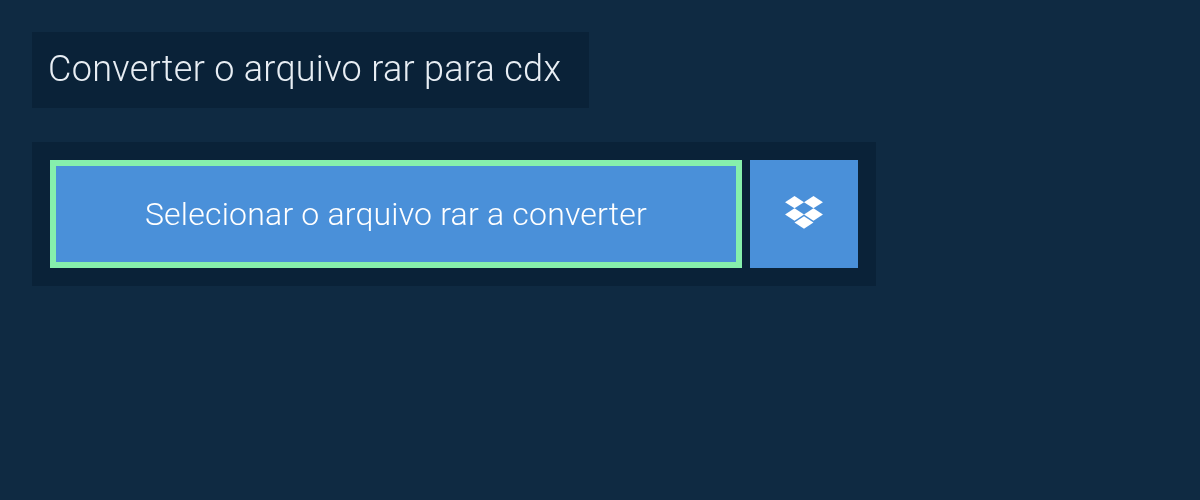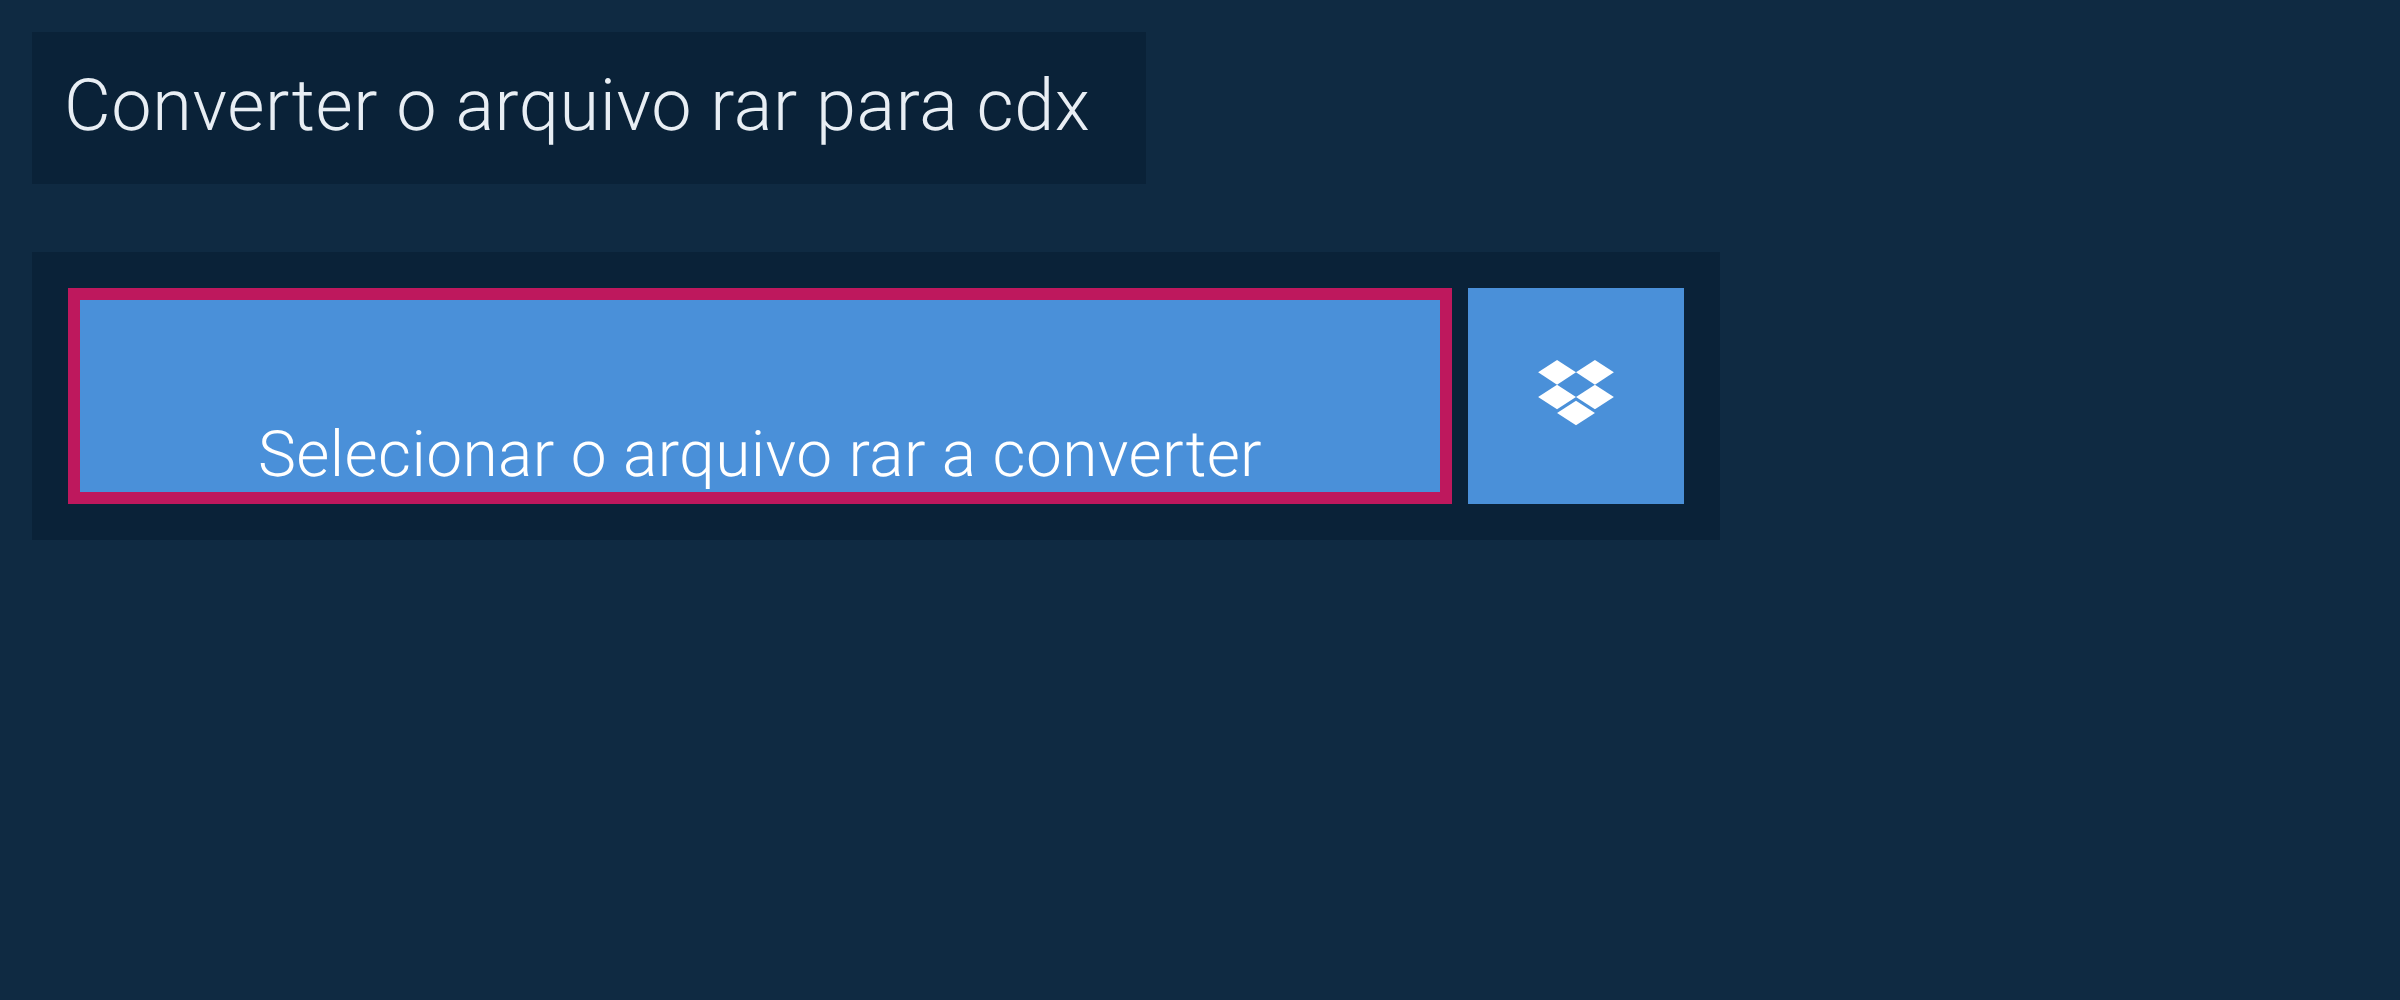--- a/index.html
+++ b/index.html
@@ -8,21 +8,21 @@
       box-sizing: border-box;
     }
     body {
       background-color: #0f2a42;
       font-family: -apple-system, BlinkMacSystemFont, "Segoe UI", Roboto, Helvetica, Arial, sans-serif;
       width: 1200px;
       height: 500px;
       overflow: hidden;
     }
     .container {
-      padding: 16px;
+      padding: 32px;
     }
     .title-bar {
       background-color: #0a2238;
       display: inline-block;
       padding: 16px 28px 18px 16px;
     }
     .title-text {
       color: #e8eef4;
       font-size: 36px;
       font-weight: 300;
@@ -31,24 +31,24 @@
     .panel {
       background-color: #0a2238;
       margin-top: 34px;
       padding: 18px 18px 18px 18px;
       display: flex;
       gap: 8px;
       width: 844px;
     }
     .select-button {
       background-color: #4a90d9;
-      border: 6px solid #be185d;
+      border: 6px solid #86efac;
       flex: 1;
       display: flex;
-      align-items: flex-end;
+      align-items: center;
       justify-content: center;
       height: 108px;
       cursor: pointer;
     }
     .select-button-text {
       color: #ffffff;
       font-size: 32px;
       font-weight: 300;
       letter-spacing: 0.2px;
     }

